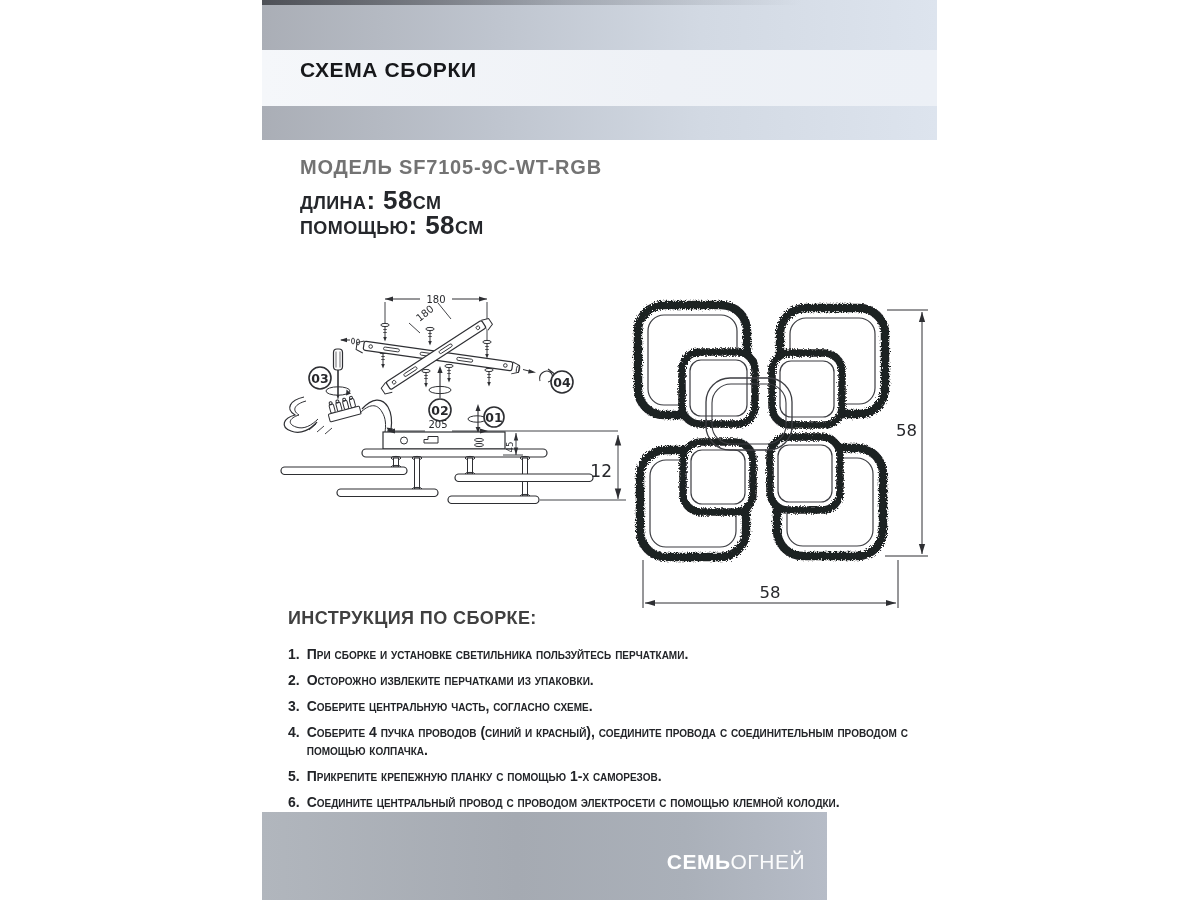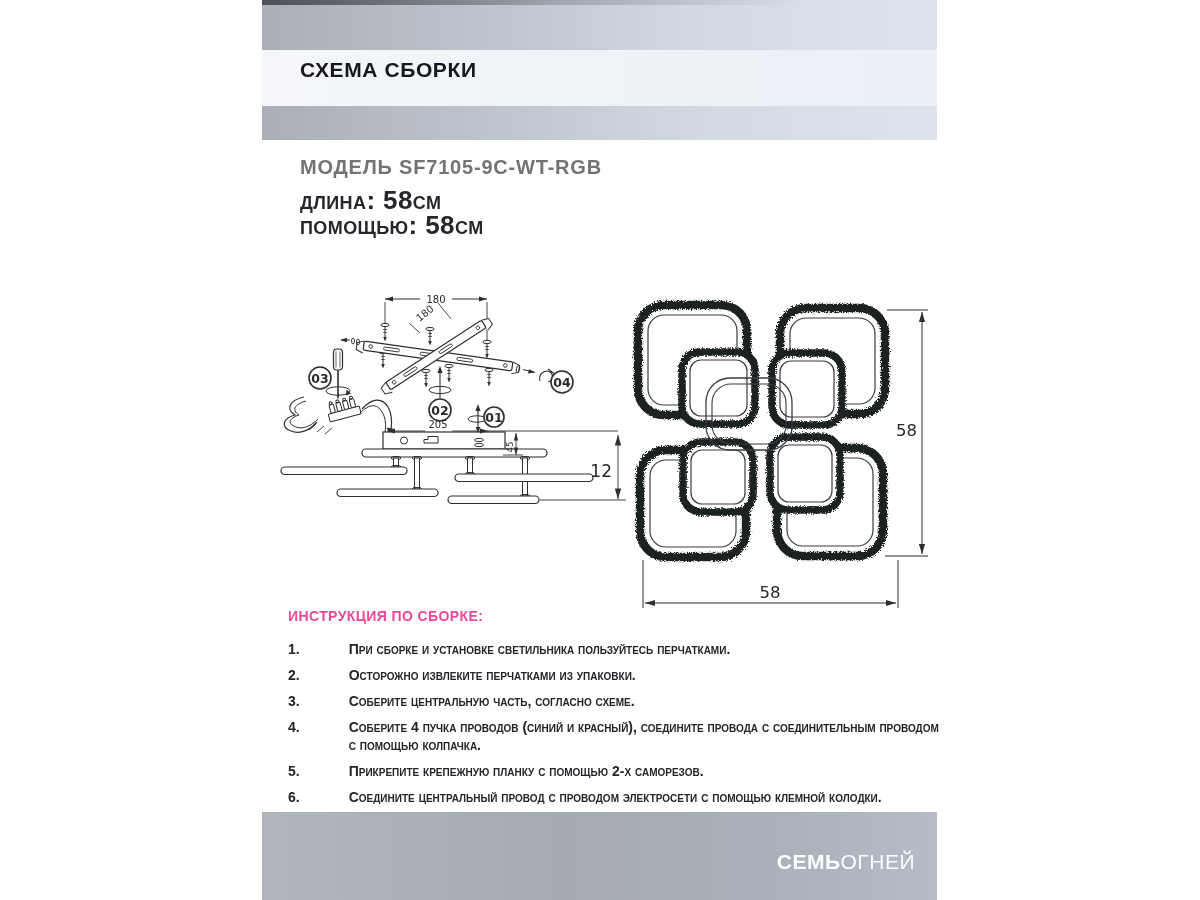--- a/index.html
+++ b/index.html
@@ -22,27 +22,27 @@
   
   .diagram{position:absolute;left:255px;top:278px;}
   .diagram text{font-family:"DejaVu Sans",sans-serif;fill:#27282c;stroke:none;}
   .lbl{font-size:12.5px;font-weight:700;text-anchor:middle;}
   .dimtxt{font-size:10px;text-anchor:middle;}
   .band-rect{stroke:#1f2024;stroke-width:8.5;fill:#fff;filter:url(#rough);}
   .band-rect-s{stroke:#1f2024;stroke-width:7.5;fill:#fff;filter:url(#rough);}
   .inner-rect{stroke:#3c3d42;stroke-width:1.2;fill:none;}
   
   .instructions{position:absolute;left:288px;top:608px;width:655px;}
-  .instructions h2{margin:0 0 16px 0;font-size:14px;font-weight:700;letter-spacing:.4px;color:#ec4899;}
+  .instructions h2{margin:0 0 16px 0;font-size:18px;font-weight:700;letter-spacing:.4px;color:#404040;}
   .item{display:flex;gap:7px;margin-bottom:8px;font-size:14px;font-weight:700;
         line-height:18px;color:#222428;}
   .item .num{flex:0 0 auto;}
-  .item .txt{flex:1 1 auto;margin-left:42px;}
-  
-  .band-bottom{position:absolute;left:262px;top:812px;width:675px;height:88px;
+  .item .txt{flex:1 1 auto;}
+  
+  .band-bottom{position:absolute;left:262px;top:812px;width:565px;height:88px;
     background:linear-gradient(to right,#b1b6bd 0%,#a5aab2 45%,#aab0b9 75%,#b6bcc7 100%);}
   .logo{position:absolute;right:22px;top:38px;font-size:21px;color:#ffffff;letter-spacing:.5px;white-space:nowrap;}
   .logo .b{font-weight:700;}
   .logo .r{font-weight:400;opacity:.96;}
 </style>
 </head>
 <body>
 
 <div class="page">
 
@@ -300,21 +300,21 @@
     <div class="item">
       <span class="num">3.</span>
       <span class="txt sc">Соберите центральную часть, согласно схеме.</span>
     </div>
     <div class="item">
       <span class="num">4.</span>
       <span class="txt sc">Соберите 4 пучка проводов (синий и красный), соедините провода с соединительным проводом с помощью колпачка.</span>
     </div>
     <div class="item">
       <span class="num">5.</span>
-      <span class="txt sc">Прикрепите крепежную планку с помощью 2-х саморезов.</span>
+      <span class="txt sc">Прикрепите крепежную планку с помощью 1-х саморезов.</span>
     </div>
     <div class="item">
       <span class="num">6.</span>
       <span class="txt sc">Соедините центральный провод с проводом электросети с помощью клемной колодки.</span>
     </div>
   </div>
 
   <div class="band-bottom">
     <div class="logo">
       <span class="b">СЕМЬ</span><span class="r">ОГНЕЙ</span>

